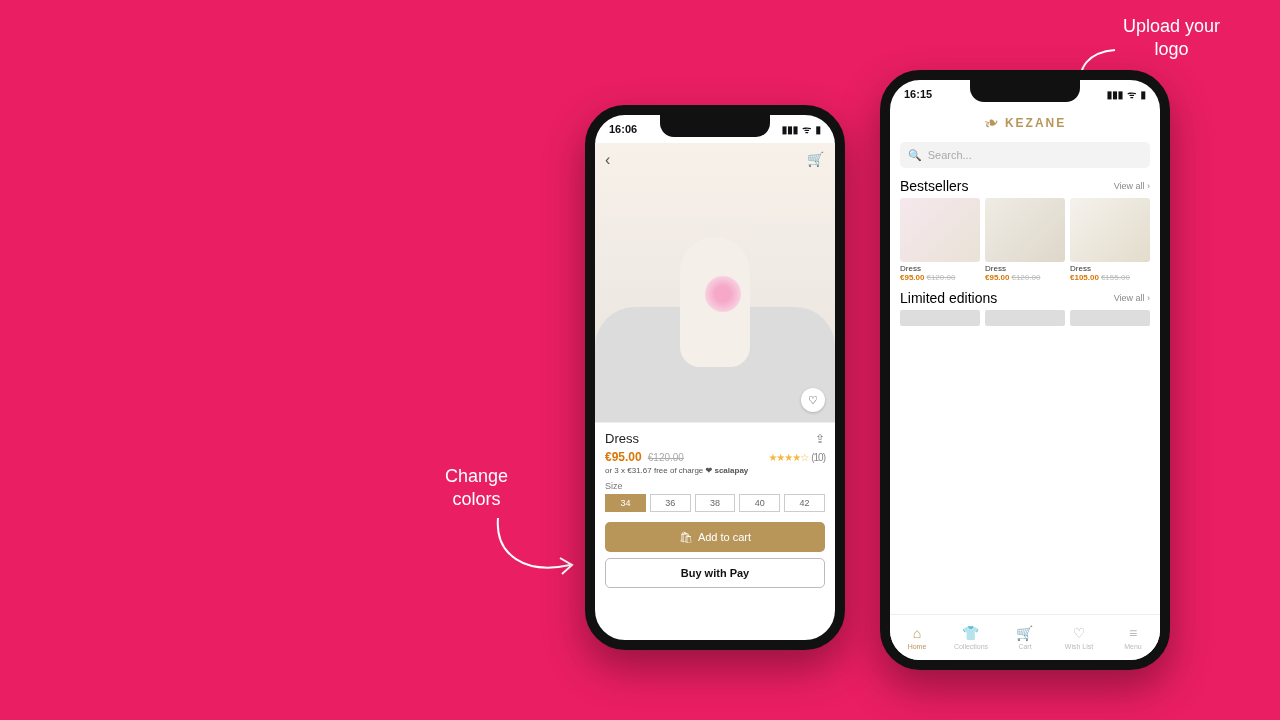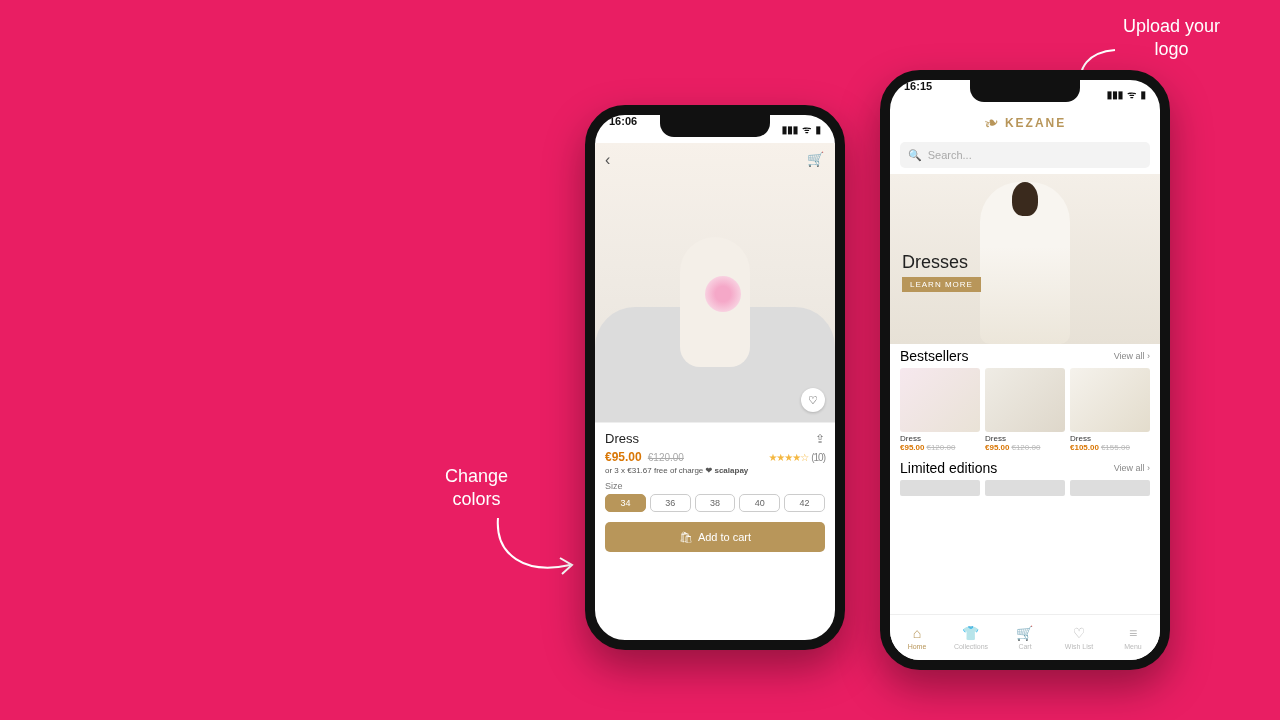--- a/index.html
+++ b/index.html
@@ -21,21 +21,21 @@
   
   .anno{position:absolute;color:var(--white);font-size:18px;text-align:center;line-height:1.3}
   .anno.upload{right:60px;top:15px}
   .anno.colors{left:445px;top:465px}
 
   .arrow{position:absolute;stroke:var(--white);fill:none;stroke-width:2}
 
   
   .phone{position:absolute;border:10px solid #111;border-radius:40px;background:var(--white);overflow:hidden;box-shadow:0 18px 40px rgba(0,0,0,.35)}
   .notch{position:absolute;left:50%;top:0;transform:translateX(-50%);width:110px;height:22px;background:#111;border-radius:0 0 14px 14px;z-index:5}
-  .statusbar{height:28px;display:flex;justify-content:space-between;padding:0 14px;font-size:11px;font-weight:600;color:#111}
+  .statusbar{height:28px;display:flex;justify-content:space-between;align-items:center;padding:0 14px;font-size:11px;font-weight:600;color:#111}
   .statusbar .right{display:flex;gap:4px;align-items:center}
   .sig,.wifi,.batt{font-size:10px}
 
   
   .phone1{left:585px;top:105px;width:260px;height:545px}
   .p1-img{position:relative;height:280px;background:linear-gradient(180deg,#f7f1ea,#e7e3dc);border-bottom:1px solid #eee}
   .p1-img .sofa{position:absolute;bottom:0;left:0;right:0;height:115px;background:#dcdcdc;border-radius:40px 40px 0 0}
   .p1-img .person{position:absolute;bottom:55px;left:50%;transform:translateX(-50%);width:70px;height:130px;background:#f4efe8;border-radius:35px 35px 20px 20px}
   .p1-img .flowers{position:absolute;bottom:110px;left:46%;width:36px;height:36px;background:radial-gradient(circle,#f5a8c8 30%,#f8d0e0 70%);border-radius:50%}
   .p1-img .back{position:absolute;top:8px;left:10px;font-size:16px;color:#555}
@@ -48,21 +48,21 @@
   .p1-share{font-size:12px;color:#777}
   .p1-row{display:flex;justify-content:space-between;align-items:center;margin-top:4px}
   .p1-price{color:var(--orange);font-weight:700;font-size:12px}
   .p1-old{color:#aaa;text-decoration:line-through;font-size:10px;margin-left:3px}
   .stars{color:var(--star);font-size:10px;letter-spacing:-1px}
   .stars .count{color:#888;margin-left:3px}
   .p1-fin{font-size:8px;color:#555;margin-top:2px}
   .p1-fin b{font-weight:700}
   .p1-sizelbl{font-size:9px;color:#777;margin-top:6px}
   .sizes{display:flex;gap:4px;margin-top:3px}
-  .size{border:1px solid #ccc;border-radius:5px;padding:3px 0;font-size:9px;color:#666;flex:1;text-align:center}
+  .size{border:1px solid #ccc;border-radius:0;padding:3px 0;font-size:9px;color:#666;flex:1;text-align:center}
   .size.sel{background:var(--accent);color:#fff;border-color:var(--accent)}
   .p1-btn{margin-top:10px;border-radius:5px;height:30px;display:flex;align-items:center;justify-content:center;font-size:11px;gap:5px}
   .p1-btn.add{background:var(--accent);color:#fff}
   .p1-btn.buy{background:#fff;border:1px solid #bbb;color:#111;font-weight:600;margin-top:6px}
 
   
   .phone2{left:880px;top:70px;width:290px;height:600px}
   .brandbar{display:flex;align-items:center;justify-content:center;gap:6px;height:30px}
   .brandbar .leaf{color:var(--accent);font-size:18px;transform:rotate(-20deg)}
   .brandbar .name{font-size:12px;font-weight:600;color:var(--accent);letter-spacing:2px}
@@ -158,20 +158,23 @@
       <div class="size sel">34</div>
       <div class="size">36</div>
       <div class="size">38</div>
       <div class="size">40</div>
       <div class="size">42</div>
     </div>
     <div class="p1-btn add">
       <span>🛍</span>
       <span>Add to cart</span>
     </div>
+    <div class="p1-btn buy">
+      <span>Buy with  Pay</span>
+    </div>
   </div>
 </div>
 
 <div class="phone phone2">
   <div class="notch"></div>
   <div class="statusbar">
     <span>16:15</span>
     <span class="right">
       <span class="sig">▮▮▮</span>
       <span class="wifi">ᯤ</span>
@@ -182,28 +185,20 @@
   <div class="brandbar">
     <span class="leaf">❧</span>
     <span class="name">KEZANE</span>
   </div>
 
   <div class="search">
     <span>🔍</span>
     <span>Search...</span>
   </div>
 
-  <div class="hero">
-    <div class="model"></div>
-    <div class="hair"></div>
-    <div class="tag">
-      <div class="t">Dresses</div>
-      <div class="lm">LEARN MORE</div>
-    </div>
-  </div>
 
   <div class="section">
     <div class="sec-head">
       <span class="sec-title">Bestsellers</span>
       <span class="sec-view"><span>View all</span> ›</span>
     </div>
     <div class="sec-row">
       <div class="card">
         <div class="thumb a"></div>
         <div class="cname">Dress</div>

